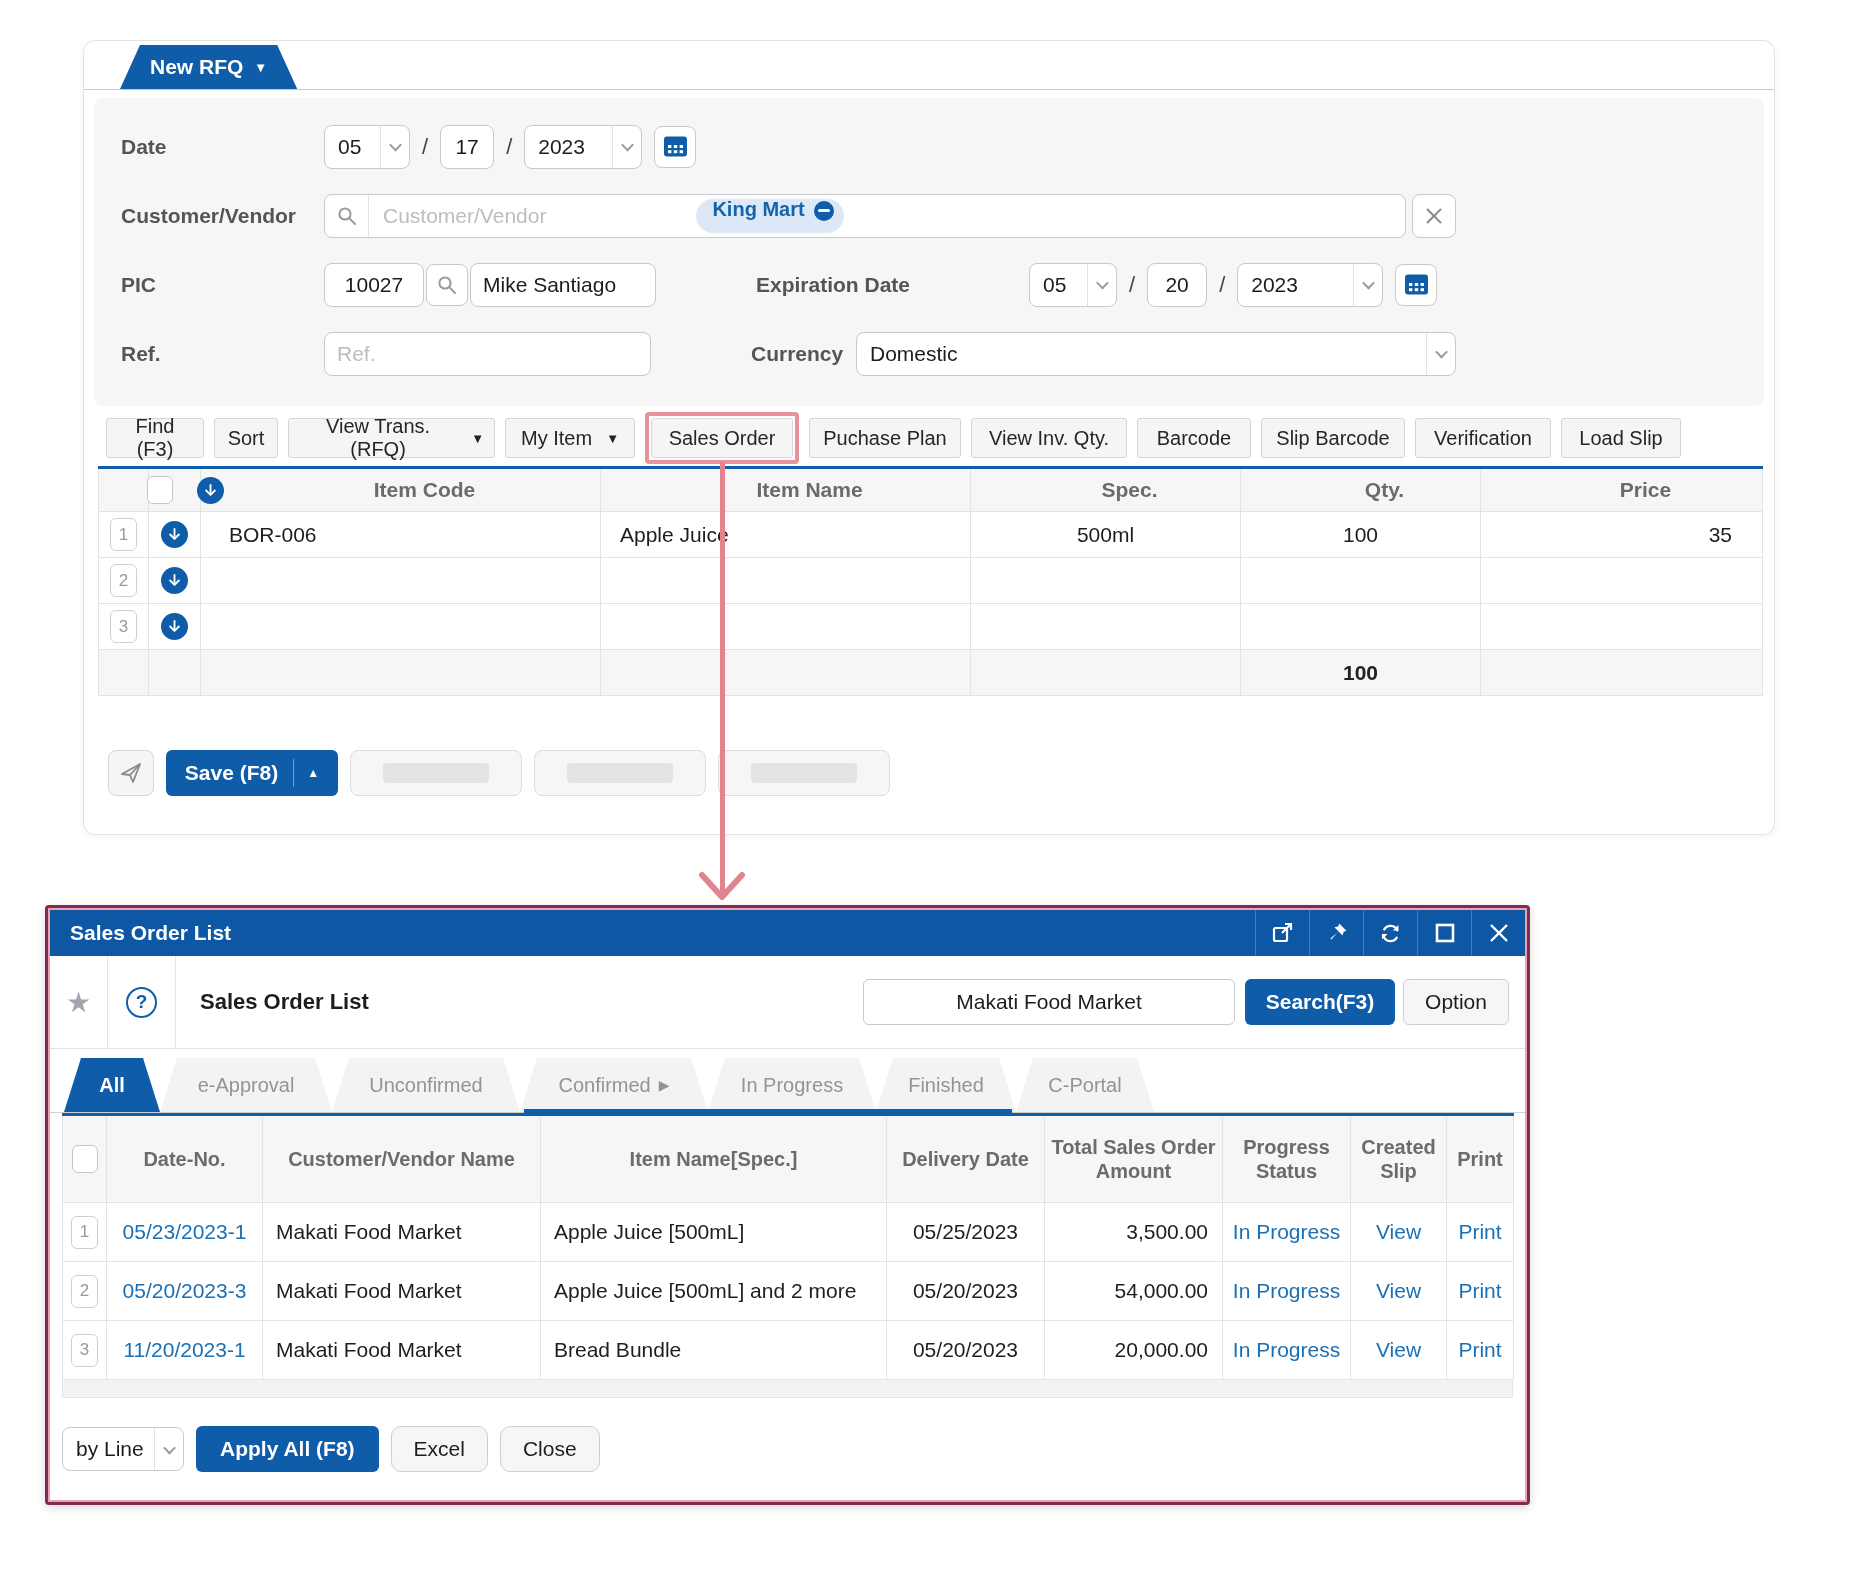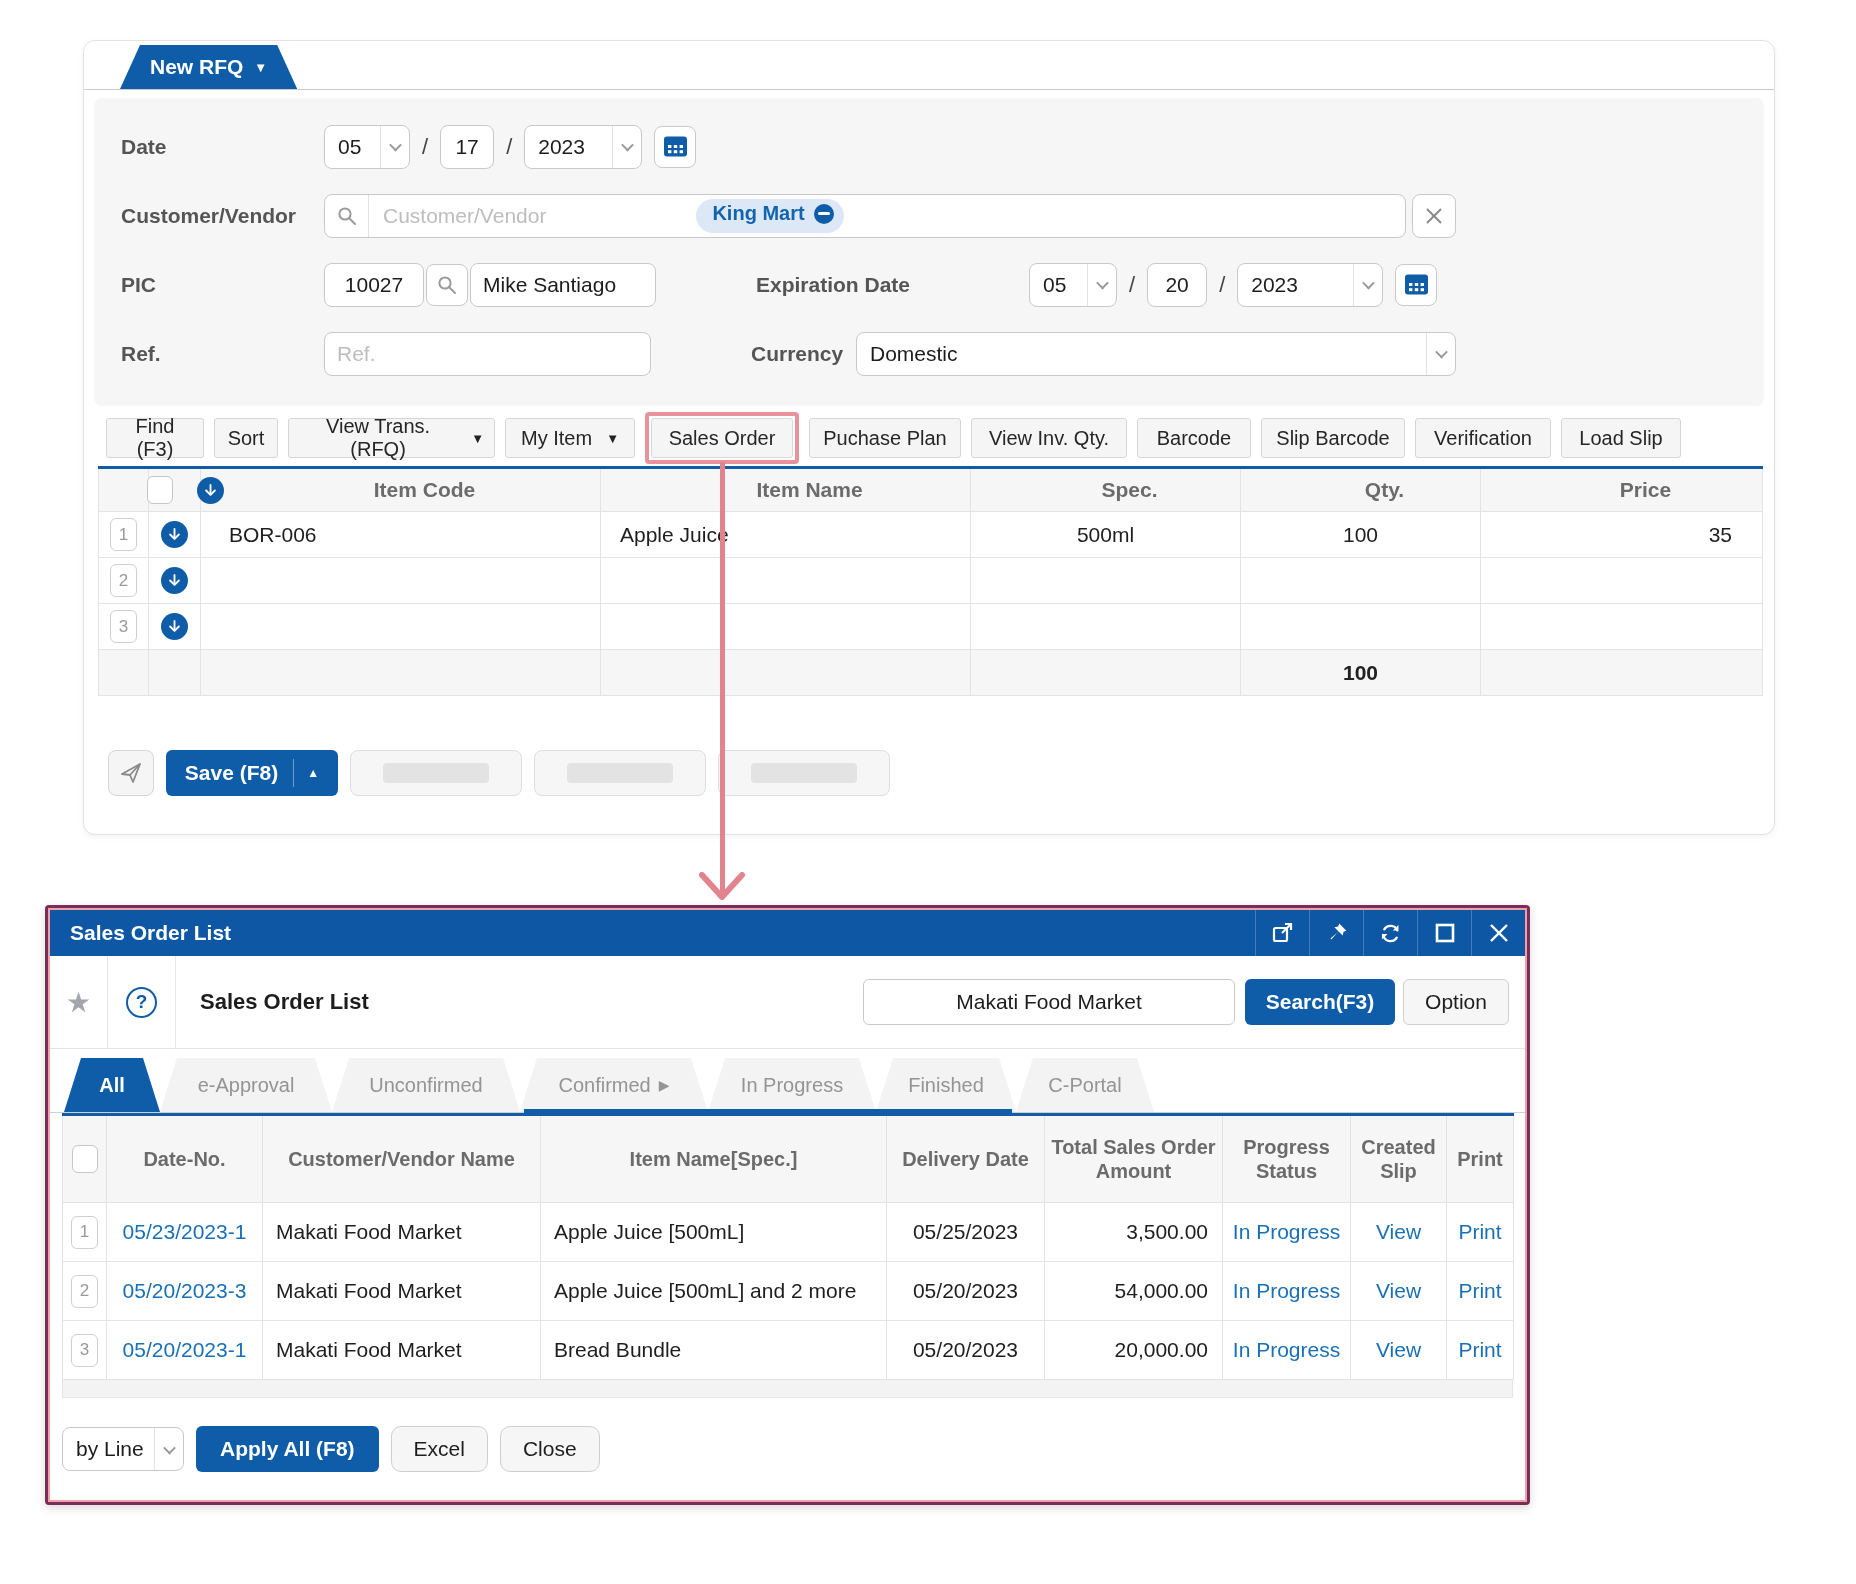--- a/index.html
+++ b/index.html
@@ -37,22 +37,22 @@
     display:flex; align-items:center; justify-content:center; }
   .icon-btn { width:42px; height:42px; background:#fff; border:1px solid #c9c9c9; border-radius:8px;
     display:flex; align-items:center; justify-content:center; }
   .cal-btn { margin-left:12px; }
 
   .cv-field { width:1082px; height:44px; background:#fff; border:1px solid #c9c9c9; border-radius:8px;
     display:flex; align-items:center; overflow:hidden; }
   .cv-search { width:44px; align-self:stretch; border-right:1px solid #e2e2e2;
     display:flex; align-items:center; justify-content:center; }
   .cv-ph { margin-left:14px; font-size:21px; color:#bdbdbd; }
-  .tag-pill { margin-left:150px; height:34px; padding:0 10px 4px 16px; background:#dce8f6; border-radius:17px;
-    display:flex; align-items:center; gap:9px; color:#1265ad; font-size:20px; font-weight:600; }
+  .tag-pill { margin-left:150px; height:34px; padding:0 10px 12px 16px; background:#dce8f6; border-radius:17px;
+    display:flex; align-items:flex-end; gap:9px; color:#1265ad; font-size:20px; font-weight:600; }
   .minus-ic { width:20px; height:20px; border-radius:50%; background:#0f5da9; position:relative; }
   .minus-ic::after { content:""; position:absolute; left:4px; right:4px; top:8.5px; height:3px; background:#fff; border-radius:2px; }
   .x-btn { width:44px; height:44px; margin-left:6px; background:#fff; border:1px solid #c9c9c9; border-radius:8px;
     font-size:22px; color:#8a8a8a; display:flex; align-items:center; justify-content:center; }
 
   input.tin { height:44px; background:#fff; border:1px solid #c9c9c9; border-radius:8px;
     font-family:inherit; font-size:21px; color:#1c1c1c; padding:0 12px; }
   input.tin::placeholder { color:#bdbdbd; }
 
   
@@ -544,21 +544,21 @@
             <td class="pl">Makati Food Market</td>
             <td class="pl">Apple Juice [500mL] and 2 more</td>
             <td class="cc">05/20/2023</td>
             <td class="rr">54,000.00</td>
             <td class="cc"><span class="lnk">In Progress</span></td>
             <td class="cc"><span class="lnk">View</span></td>
             <td class="cc"><span class="lnk">Print</span></td>
           </tr>
           <tr>
             <td class="cc"><span class="rnum">3</span></td>
-            <td class="cc"><span class="lnk">05/20/2023-1</span></td>
+            <td class="cc"><span class="lnk">11/20/2023-1</span></td>
             <td class="pl">Makati Food Market</td>
             <td class="pl">Bread Bundle</td>
             <td class="cc">05/20/2023</td>
             <td class="rr">20,000.00</td>
             <td class="cc"><span class="lnk">In Progress</span></td>
             <td class="cc"><span class="lnk">View</span></td>
             <td class="cc"><span class="lnk">Print</span></td>
           </tr>
         </tbody>
       </table>

